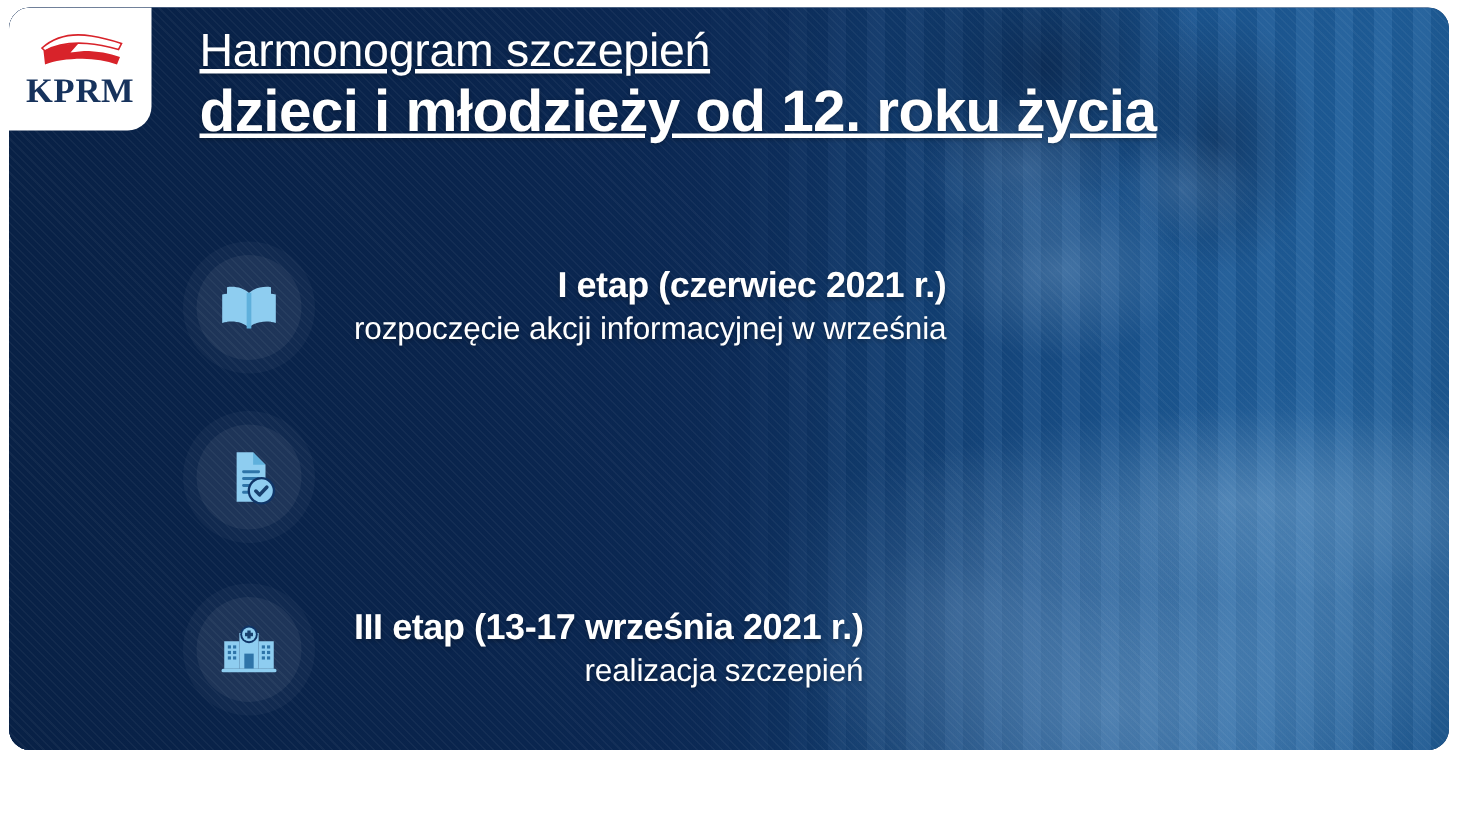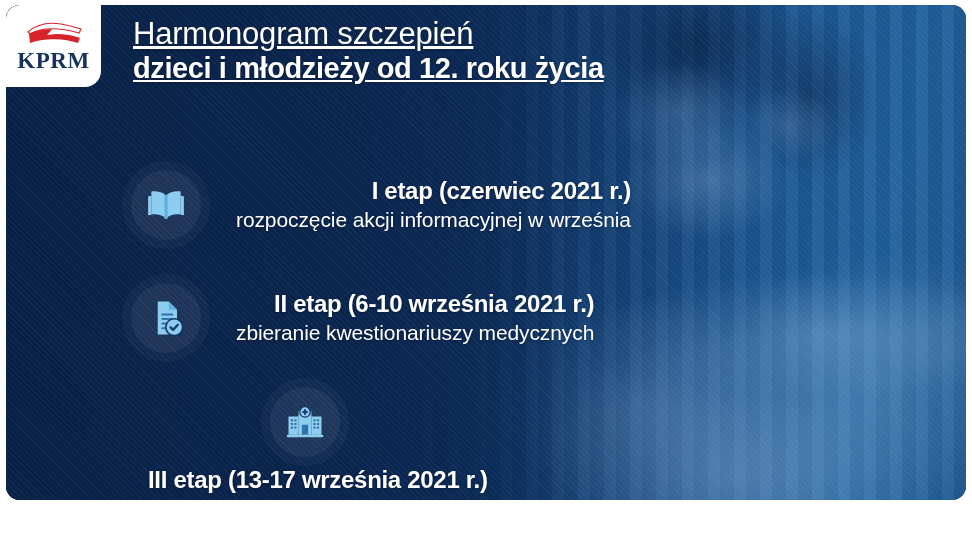--- a/index.html
+++ b/index.html
@@ -72,30 +72,30 @@
     font-size:23px; letter-spacing:.5px; color:#16325c; line-height:1;
   }
 
   
   #title { position:absolute; left:127px; top:11px; z-index:5; color:#fff;text-decoration:underline; }
   #title .l1 {
     font-size:31px; font-weight:400; letter-spacing:-.2px; line-height:1.17;
     text-shadow:0 1px 3px rgba(0,0,0,.28);
   }
   #title .l2 {
-    font-size:29px; font-weight:700; letter-spacing:-.4px; line-height:1.17;
+    font-size:39px; font-weight:700; letter-spacing:-.4px; line-height:1.17;
     text-shadow:0 1px 3px rgba(0,0,0,.30);
   }
 
   
   #stages { position:absolute; left:0; top:0; width:100%; z-index:5; }
   .row { position:absolute; left:116px; display:flex; align-items:center; gap:0; }
   .row-1 { top:156px; }
   .row-2 { top:269px; }
-  .row-3 { top:373px;flex-direction:column; }
+  .row-3 { top:384px; }
 
   .badge {
     position:relative; width:88px; height:88px; flex:0 0 88px;
     display:flex; align-items:center; justify-content:center;
   }
   .badge::before, .badge::after {
     content:""; position:absolute; border-radius:50%;
   }
   .badge::before { width:88px; height:88px; background:rgba(255,255,255,.035); }
   .badge::after  { width:70px; height:70px; background:rgba(255,255,255,.055); }
@@ -162,24 +162,20 @@
             <g fill="#2e74a8">
               <rect x="19" y="19" width="13" height="2.2" rx="1"></rect>
               <rect x="19" y="24" width="13" height="2.2" rx="1"></rect>
               <rect x="19" y="29" width="13" height="2.2" rx="1"></rect>
               <rect x="19" y="34" width="9" height="2.2" rx="1"></rect>
             </g>
             <circle cx="33" cy="34" r="10" fill="#0f3568"></circle>
             <circle cx="33" cy="34" r="8.3" fill="#8ecdf0"></circle>
             <path d="M29 34.2l2.7 2.8 5.2-5.6" fill="none" stroke="#17406e" stroke-width="2.6" stroke-linecap="round" stroke-linejoin="round"></path>
           </svg>
-        </div>
-        <div class="texts">
-          <div class="head">II etap (6-10 września 2021 r.)</div>
-          <div class="sub">zbieranie kwestionariuszy medycznych</div>
         </div>
       </div>
 
       <div class="row row-3">
         <div class="badge">
           <svg viewBox="0 0 48 48">
             <rect x="17" y="12" width="14" height="26" fill="#8ecdf0"></rect>
             <rect x="6" y="18" width="11" height="20" fill="#8ecdf0"></rect>
             <rect x="31" y="18" width="11" height="20" fill="#8ecdf0"></rect>
             <circle cx="24" cy="13" r="6.4" fill="#0f3568"></circle>
@@ -198,18 +194,19 @@
               <rect x="37.1" y="25" width="2.3" height="2.3"></rect>
               <rect x="33.3" y="29" width="2.3" height="2.3"></rect>
               <rect x="37.1" y="29" width="2.3" height="2.3"></rect>
             </g>
             <rect x="20.6" y="27" width="6.8" height="11" fill="#2e74a8"></rect>
             <rect x="4" y="38" width="40" height="2.6" rx="1.2" fill="#8ecdf0"></rect>
           </svg>
         </div>
         <div class="texts">
           <div class="head">III etap (13-17 września 2021 r.)</div>
+          <div class="sub">realizacja szczepień</div>
         </div>
       </div>
 
     </div>
   </div>
 </div>
 
 </body></html>

